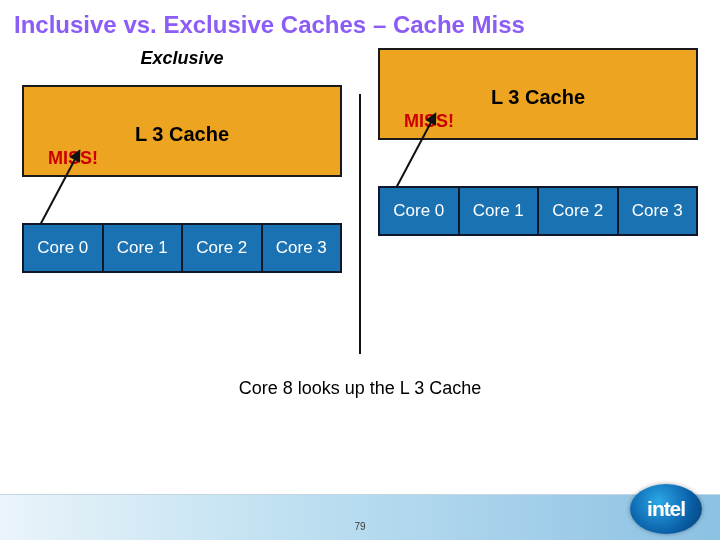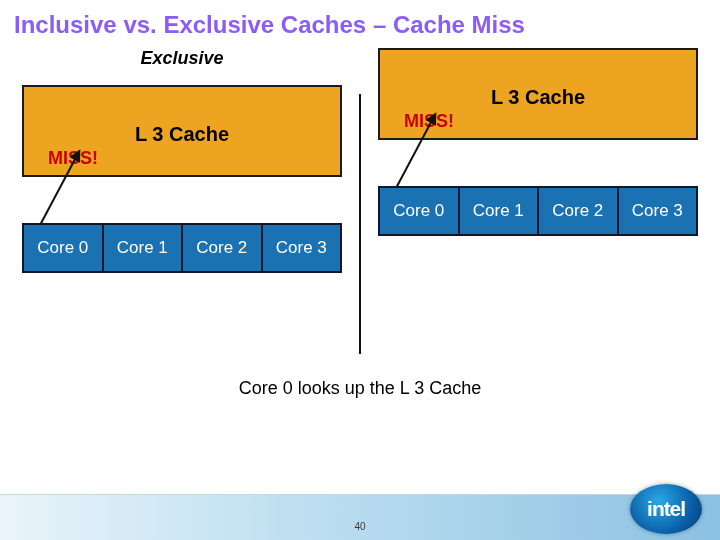--- a/index.html
+++ b/index.html
@@ -166,20 +166,20 @@
       <div class="core">Core 0</div>
       <div class="core">Core 1</div>
       <div class="core">Core 2</div>
       <div class="core">Core 3</div>
     </div>
   </div>
 
 </div>
 
 <div class="caption">
-  <div>Core 0 looks up the L 3 Cache</div>
+  <div>Core 8 looks up the L 3 Cache</div>
 </div>
 
 <div class="footer-band"></div>
-<div class="page-num">40</div>
+<div class="page-num">79</div>
 <div class="logo-badge">
   <span class="logo-text">intel</span>
 </div>
 
 </body></html>

